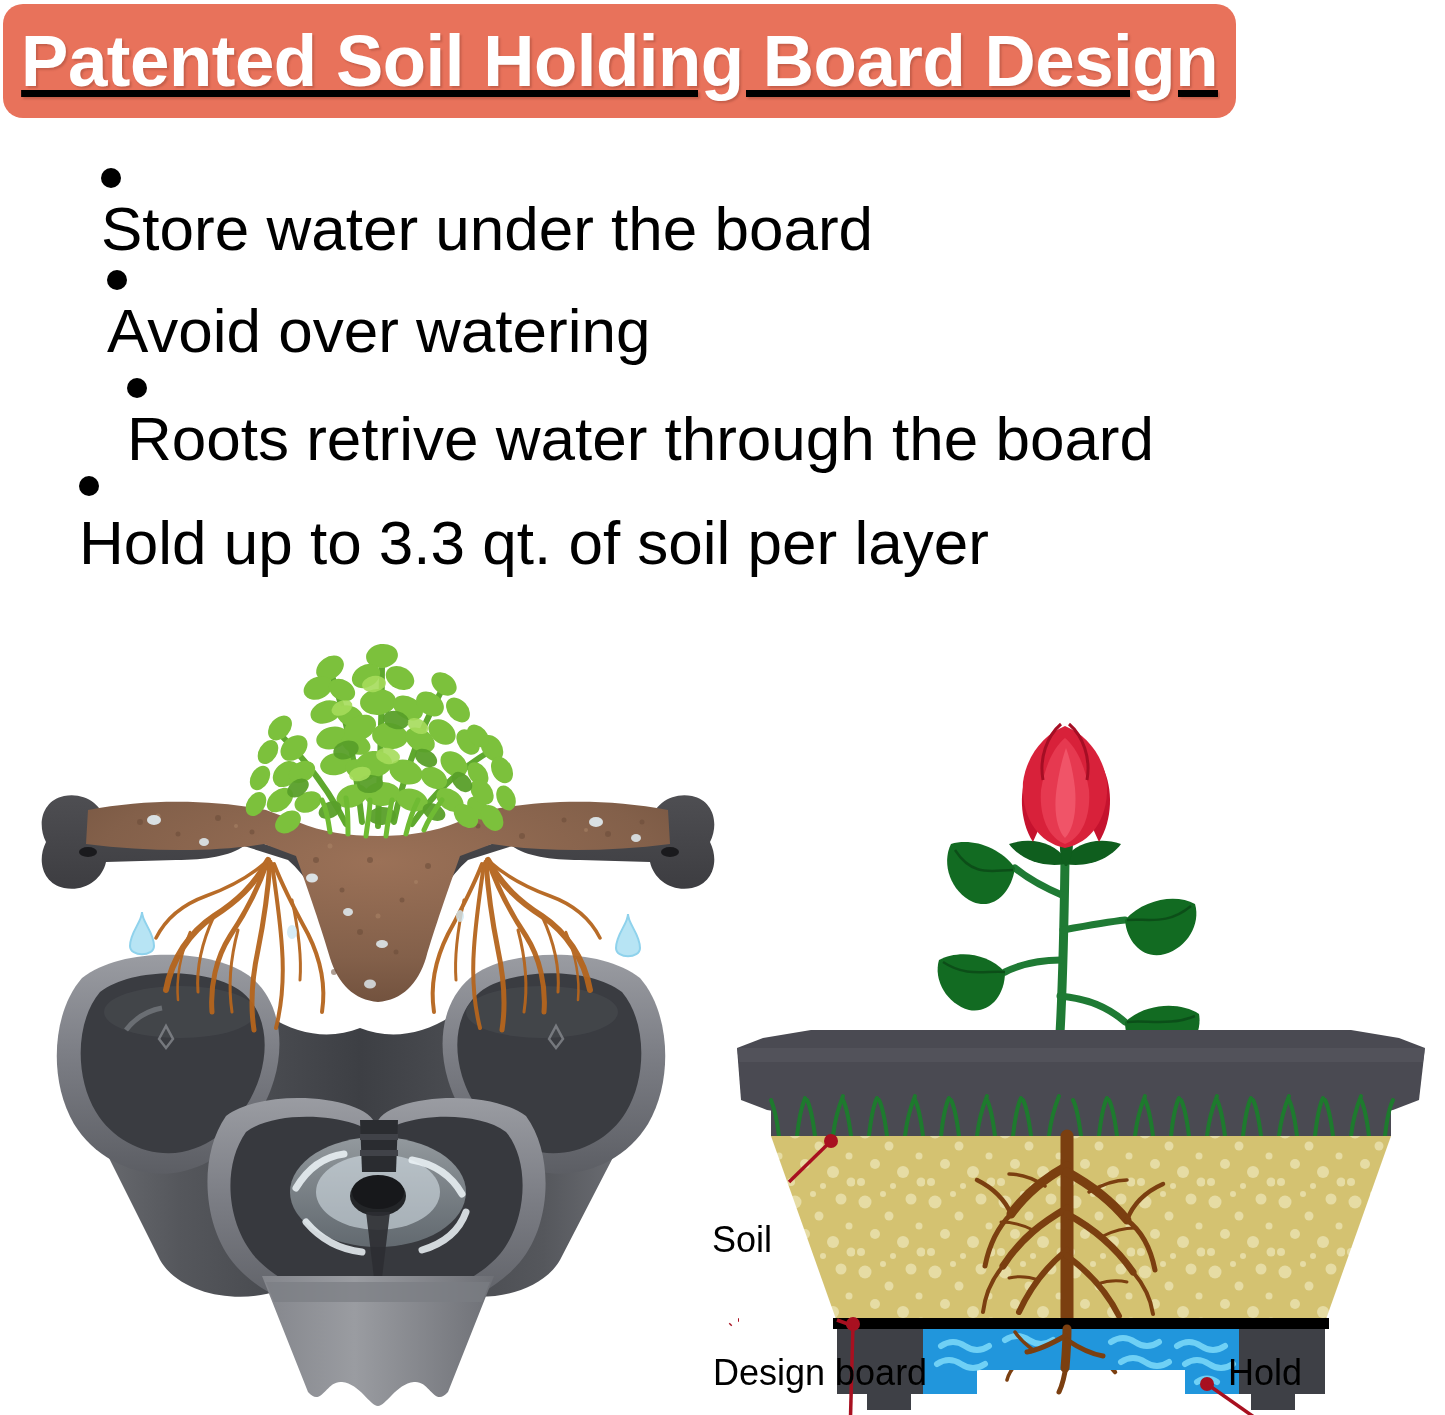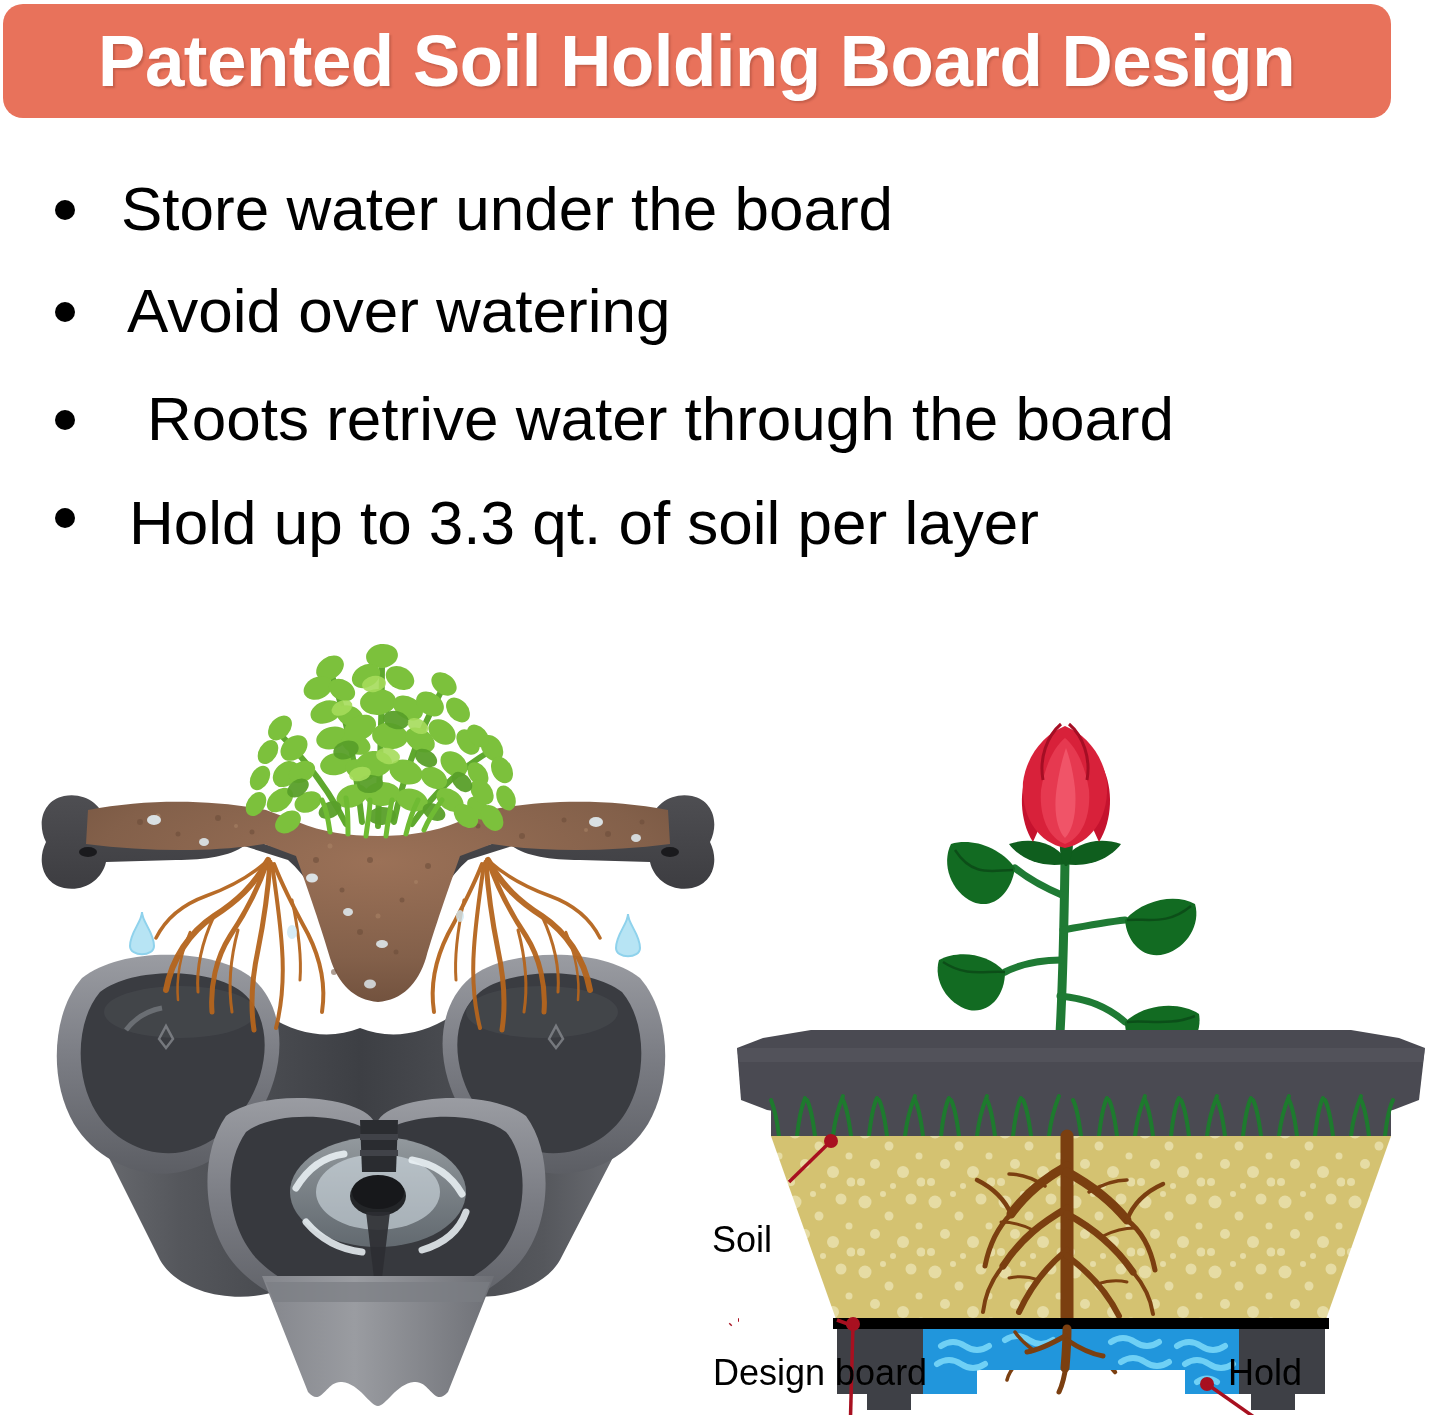--- a/index.html
+++ b/index.html
@@ -14,28 +14,29 @@
     overflow: hidden;
     font-family: "Liberation Sans", sans-serif;
     -webkit-font-smoothing: antialiased;
   }
 
   
   #header-banner {
     position: absolute;
     left: 3px;
     top: 4px;
-    width: 1388px;
+    width: 1233px;
     height: 114px;
     background: #E8725B;
     border-radius: 20px;
     display: flex;
     align-items: center;
     justify-content: center;
     box-sizing: border-box;
+    text-decoration: underline;
   }
   #header-title {
     color: #FFFFFF;
     font-family: "Liberation Sans Narrow", "Liberation Sans", sans-serif;
     font-size: 72px;
     font-weight: bold;
     letter-spacing: -0.5px;
     white-space: nowrap;
     transform: scaleX(0.985);
     text-shadow: 2px 2px 2px rgba(120,50,35,0.30);
@@ -50,20 +51,21 @@
     width: 1445px;
     list-style: none;
     margin: 0;
     padding: 0;
   }
   .bullet-row {
     position: absolute;
     left: 55px;
     display: flex;
     align-items: baseline;
+    flex-direction: column;
   }
   .bullet-dot {
     width: 20px;
     height: 20px;
     border-radius: 50%;
     background: #000000;
     flex: 0 0 auto;
     position: relative;
     top: -10px;
   }
@@ -76,21 +78,21 @@
     line-height: 1;
     transform: scaleX(1.0);
   }
   #bullet-0 { top: 28px; }
   #bullet-0 .bullet-text { margin-left: 46px; }
   #bullet-1 { top: 130px; }
   #bullet-1 .bullet-text { margin-left: 52px; }
   #bullet-2 { top: 238px; }
   #bullet-2 .bullet-text { margin-left: 72px; }
   #bullet-3 { top: 342px; }
-  #bullet-3 .bullet-text { margin-left: 54px; }
+  #bullet-3 .bullet-text { margin-left: 24px; }
   #bullet-3 .bullet-dot { top: -16px; }
 
   
   #figures {
     position: absolute;
     left: 0;
     top: 560px;
     width: 1445px;
     height: 855px;
   }

